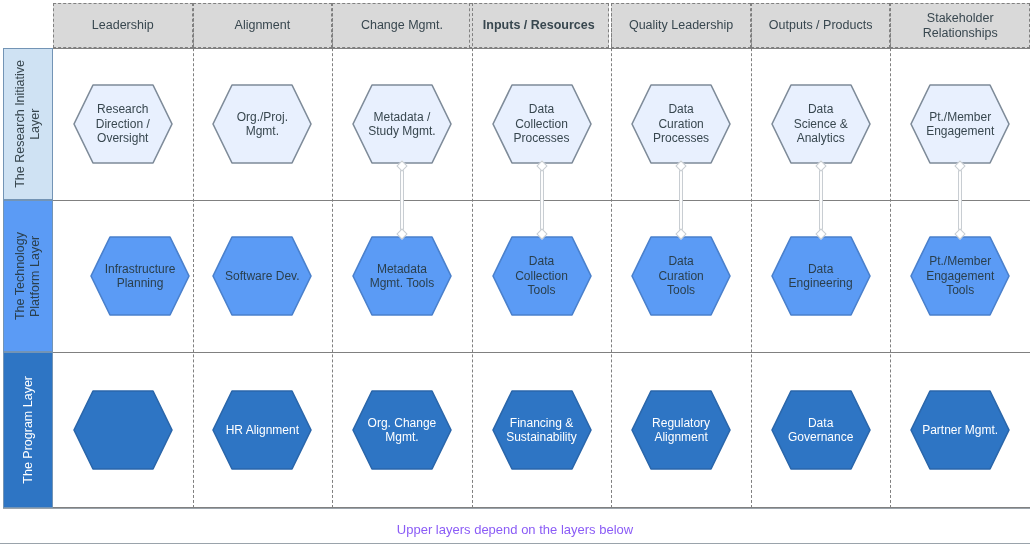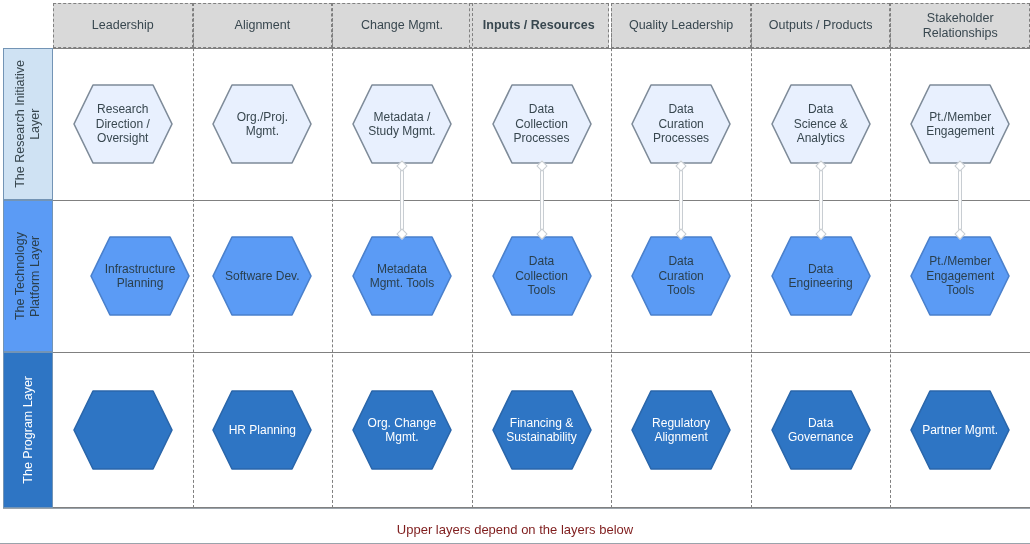--- a/index.html
+++ b/index.html
@@ -140,21 +140,21 @@
     right: 0px;
     height: 0;
     border-top: 1px solid #9aa3ab;
   }
   .footer-caption {
     position: absolute;
     left: 0;
     right: 0;
     text-align: center;
     font-size: 13px;
-    color: #7f1d1d;
+    color: #8b5cf6;
   }
 </style>
 </head>
 <body>
 
 <div id="canvas">
     <div class="lane-body" style="top: 48px; height: 152px;"></div>
     <div class="lane-body" style="top: 200px; height: 152px;"></div>
     <div class="lane-body last" style="top: 352px; height: 156px;"></div>
     <div class="col-header" style="left: 53px; width: 139.571px;">
@@ -302,21 +302,21 @@
     </div>
     <div class="hex program" style="left: 72.7857px; top: 390px;">
       <svg class="hex-shape" viewBox="0 0 100 80" preserveAspectRatio="none">
         <polygon points="20,1 80,1 99,40 80,79 20,79 1,40" fill="#2e75c4" stroke="#2a66aa" stroke-width="1.6" stroke-linejoin="round"></polygon>
       </svg>
     </div>
     <div class="hex program" style="left: 212.357px; top: 390px;">
       <svg class="hex-shape" viewBox="0 0 100 80" preserveAspectRatio="none">
         <polygon points="20,1 80,1 99,40 80,79 20,79 1,40" fill="#2e75c4" stroke="#2a66aa" stroke-width="1.6" stroke-linejoin="round"></polygon>
       </svg>
-      <span class="hex-label">HR Planning</span>
+      <span class="hex-label">HR Alignment</span>
     </div>
     <div class="hex program" style="left: 351.929px; top: 390px;">
       <svg class="hex-shape" viewBox="0 0 100 80" preserveAspectRatio="none">
         <polygon points="20,1 80,1 99,40 80,79 20,79 1,40" fill="#2e75c4" stroke="#2a66aa" stroke-width="1.6" stroke-linejoin="round"></polygon>
       </svg>
       <span class="hex-label">Org. Change
 Mgmt.</span>
     </div>
     <div class="hex program" style="left: 631.071px; top: 390px;">
       <svg class="hex-shape" viewBox="0 0 100 80" preserveAspectRatio="none">

